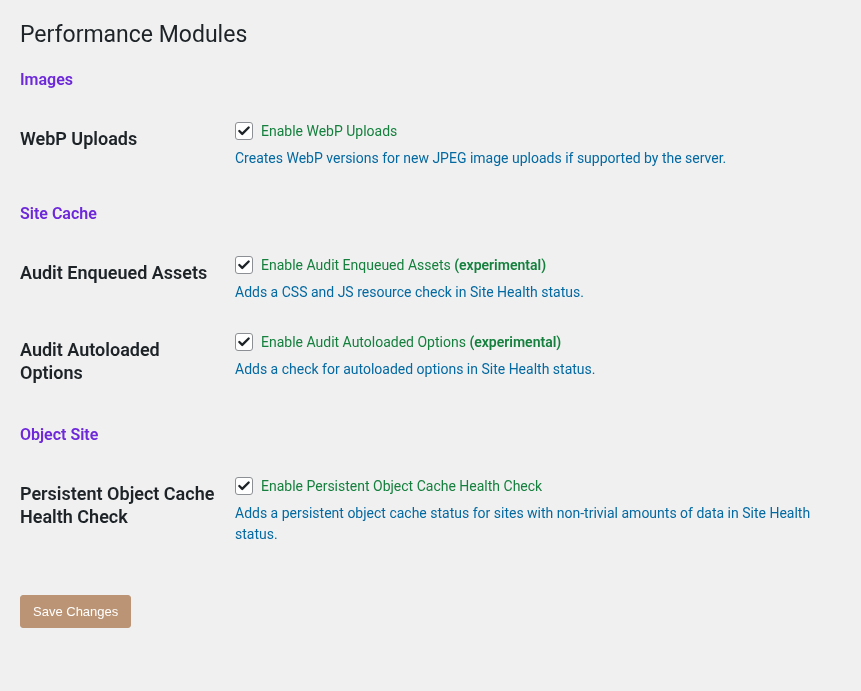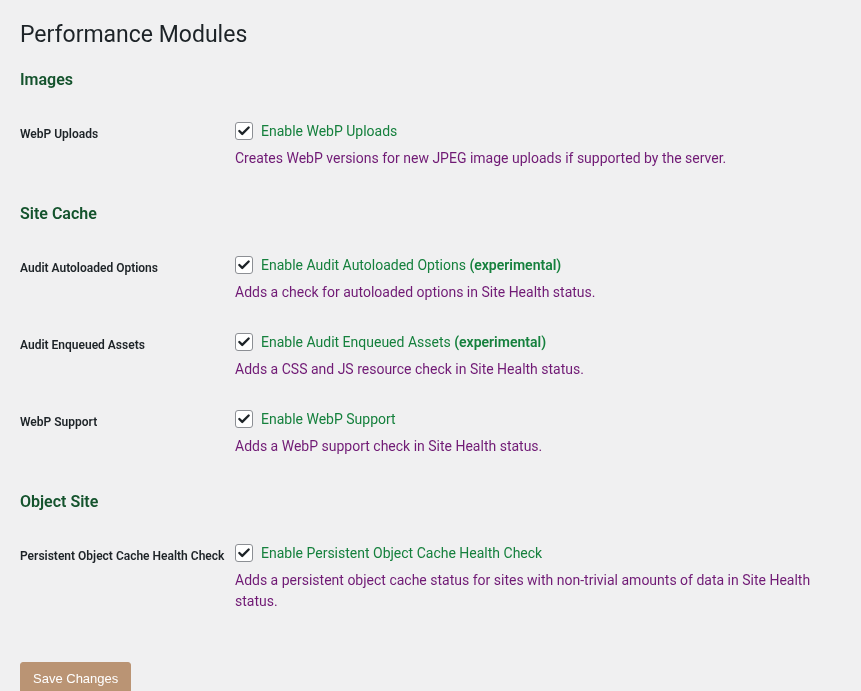--- a/index.html
+++ b/index.html
@@ -17,35 +17,35 @@
     }
     h1.page-title {
       font-size: 23px;
       font-weight: 400;
       color: #1d2327;
       line-height: 1.3;
     }
     h2.section-title {
       font-size: 16px;
       font-weight: 600;
-      color: #14532d;
+      color: #6d28d9;
       margin-top: 20px;
       margin-bottom: 18px;
     }
     .form-table {
       width: 100%;
       border-collapse: collapse;
     }
     .form-table th {
       text-align: left;
       vertical-align: top;
       width: 215px;
       padding: 20px 10px 20px 0;
       font-weight: 600;
-      font-size: 12px;
+      font-size: 18px;
       color: #1d2327;
       line-height: 1.3;
     }
     .form-table td {
       vertical-align: top;
       padding: 15px 10px 15px 0;
     }
     .checkbox-row {
       display: flex;
       align-items: center;
@@ -71,21 +71,21 @@
     .checkbox-label {
       font-size: 14px;
       color: #15803d;
       cursor: pointer;
     }
     .checkbox-label .experimental {
       font-weight: 600;
     }
     .description {
       font-size: 14px;
-      color: #701a75;
+      color: #0369a1;
       line-height: 1.5;
       margin-top: 4px;
     }
     .submit {
       margin-top: 20px;
       padding-top: 15px;
     }
     .button-primary {
       background: #ba9474;
       color: #fff;
@@ -119,59 +119,45 @@
         <p class="description">Creates WebP versions for new JPEG image uploads if supported by the server.</p>
       </td>
     </tr>
   </tbody>
 </table>
 
 <h2 class="section-title">Site Cache</h2>
 <table class="form-table">
   <tbody>
     <tr>
-      <th>Audit Autoloaded Options</th>
-      <td>
-        <div class="checkbox-row">
-          <span class="custom-checkbox">
-            <svg viewBox="0 0 24 24" fill="none" stroke="#1d2327" stroke-width="4" stroke-linecap="round" stroke-linejoin="round">
-                <polyline points="20 6 9 17 4 12"></polyline>
-              </svg>
-          </span>
-          <label class="checkbox-label"><span>Enable Audit Autoloaded Options </span><span class="experimental">(experimental)</span></label>
-        </div>
-        <p class="description">Adds a check for autoloaded options in Site Health status.</p>
-      </td>
-    </tr>
-    <tr>
       <th>Audit Enqueued Assets</th>
       <td>
         <div class="checkbox-row">
           <span class="custom-checkbox">
             <svg viewBox="0 0 24 24" fill="none" stroke="#1d2327" stroke-width="4" stroke-linecap="round" stroke-linejoin="round">
                 <polyline points="20 6 9 17 4 12"></polyline>
               </svg>
           </span>
           <label class="checkbox-label"><span>Enable Audit Enqueued Assets </span><span class="experimental">(experimental)</span></label>
         </div>
         <p class="description">Adds a CSS and JS resource check in Site Health status.</p>
       </td>
     </tr>
     <tr>
-      <th>WebP Support</th>
+      <th>Audit Autoloaded Options</th>
       <td>
         <div class="checkbox-row">
           <span class="custom-checkbox">
             <svg viewBox="0 0 24 24" fill="none" stroke="#1d2327" stroke-width="4" stroke-linecap="round" stroke-linejoin="round">
                 <polyline points="20 6 9 17 4 12"></polyline>
               </svg>
           </span>
-          <label class="checkbox-label"><span>Enable WebP Support</span><span class="experimental"></span></label>
+          <label class="checkbox-label"><span>Enable Audit Autoloaded Options </span><span class="experimental">(experimental)</span></label>
         </div>
-        <p class="description">Adds a WebP support check in Site Health status.</p>
+        <p class="description">Adds a check for autoloaded options in Site Health status.</p>
       </td>
     </tr>
   </tbody>
 </table>
 
 <h2 class="section-title">Object Site</h2>
 <table class="form-table">
   <tbody>
     <tr>
       <th>Persistent Object Cache Health Check</th>

